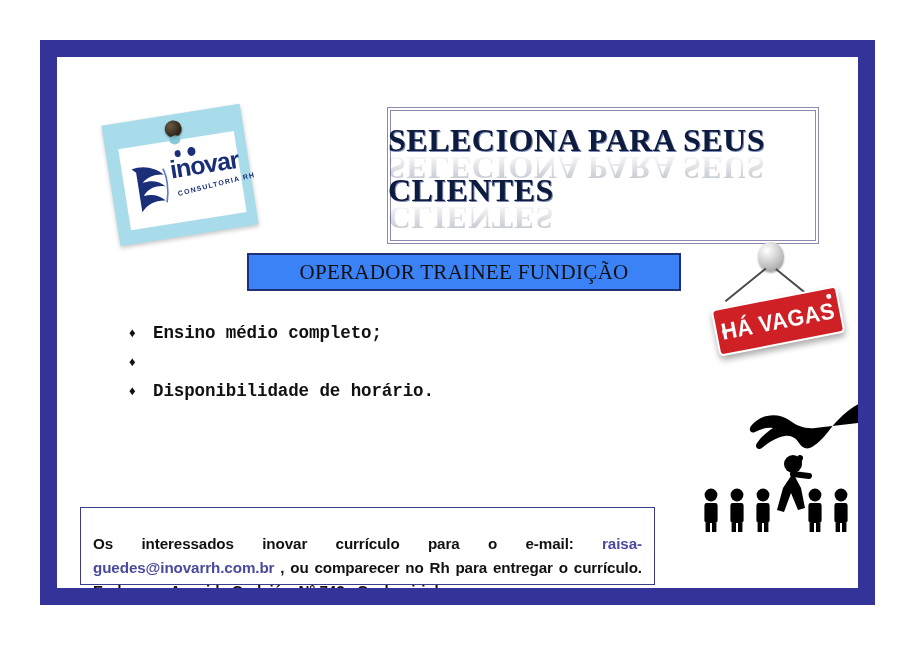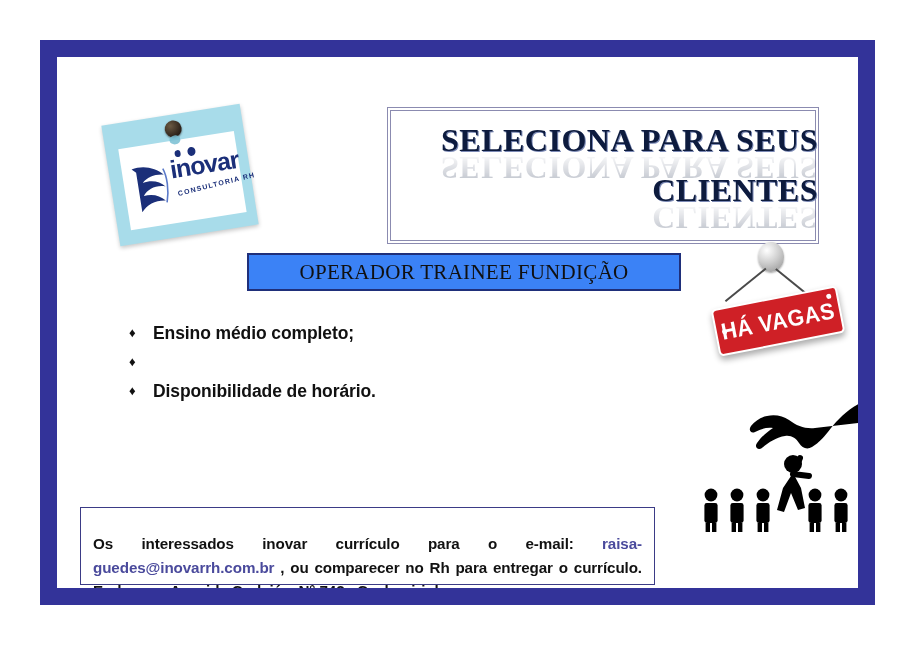--- a/index.html
+++ b/index.html
@@ -28,21 +28,21 @@
   .logo-word{position:absolute;left:48px;top:16px;font-weight:bold;font-size:25px;
       color:#1b2f79;letter-spacing:-1px;line-height:1;}
   .logo-word .dot-i,.logo-word .dot-o{position:absolute;background:#1b2f79;border-radius:50%;}
   .logo-sub{position:absolute;left:52px;top:46px;font-size:7px;font-weight:bold;
       letter-spacing:1.2px;color:#1b2f79;transform:rotate(-5deg);white-space:nowrap;}
 
   
   #headline-box{position:absolute;left:330px;top:50px;width:430px;height:135px;
       background:#ffffff;border:1px solid #8b8bb0;
       box-shadow:inset 0 0 0 2px #ffffff, inset 0 0 0 3px #8b8bb0;}
-  .headline-stack{position:absolute;left:0;right:0;top:16px;text-align:right;}
+  .headline-stack{position:absolute;left:0;right:0;top:16px;text-align:left;}
   .hl-line{position:relative;font-family:"Liberation Serif",serif;font-weight:bold;
       font-size:32px;letter-spacing:.5px;color:#0d1b3e;line-height:1.02;
       text-shadow:1px 1px 0 #7c8ab5;}
   .hl-reflect{font-family:"Liberation Serif",serif;font-weight:bold;font-size:32px;
       letter-spacing:.5px;color:#0d1b3e;line-height:1.02;
       transform:scaleY(-1);opacity:.30;
       -webkit-mask-image:linear-gradient(to top,transparent 6%,rgba(0,0,0,.85) 95%);
       mask-image:linear-gradient(to top,transparent 6%,rgba(0,0,0,.85) 95%);
       margin-top:-6px;margin-bottom:-9px;}
 
@@ -52,21 +52,21 @@
       display:flex;align-items:center;justify-content:center;}
   #position-box span{font-family:"Liberation Serif",serif;font-size:21px;color:#101010;
       letter-spacing:.3px;}
 
   
   #requirements{position:absolute;left:62px;top:262px;width:560px;}
   .req-item{display:flex;align-items:flex-start;margin-bottom:1px;}
   .req-bullet{width:34px;flex:0 0 34px;color:#111;font-size:13px;line-height:28px;
       text-align:left;padding-left:10px;box-sizing:border-box;}
   .req-text{font-size:17.5px;font-weight:bold;color:#111;line-height:28px;
-      letter-spacing:-.1px;}
+      letter-spacing:-.1px;font-family:Liberation Mono, monospace;}
 
   
   #ha-vagas{position:absolute;left:645px;top:185px;width:150px;height:125px;}
   .knob{position:absolute;left:56px;top:0;width:26px;height:30px;border-radius:50%;
       background:radial-gradient(circle at 34% 28%,#ffffff,#cfcfcf 45%,#8e8e8e 100%);
       box-shadow:0 1px 2px rgba(0,0,0,.35);}
   .wire{position:absolute;background:#4a4a4a;height:1.5px;transform-origin:left center;}
   .sign-plate{position:absolute;left:12px;top:55px;width:128px;height:48px;
       background:#cf2026;border-radius:5px;transform:rotate(-11deg);
       box-shadow:0 4px 6px rgba(0,0,0,.33);

